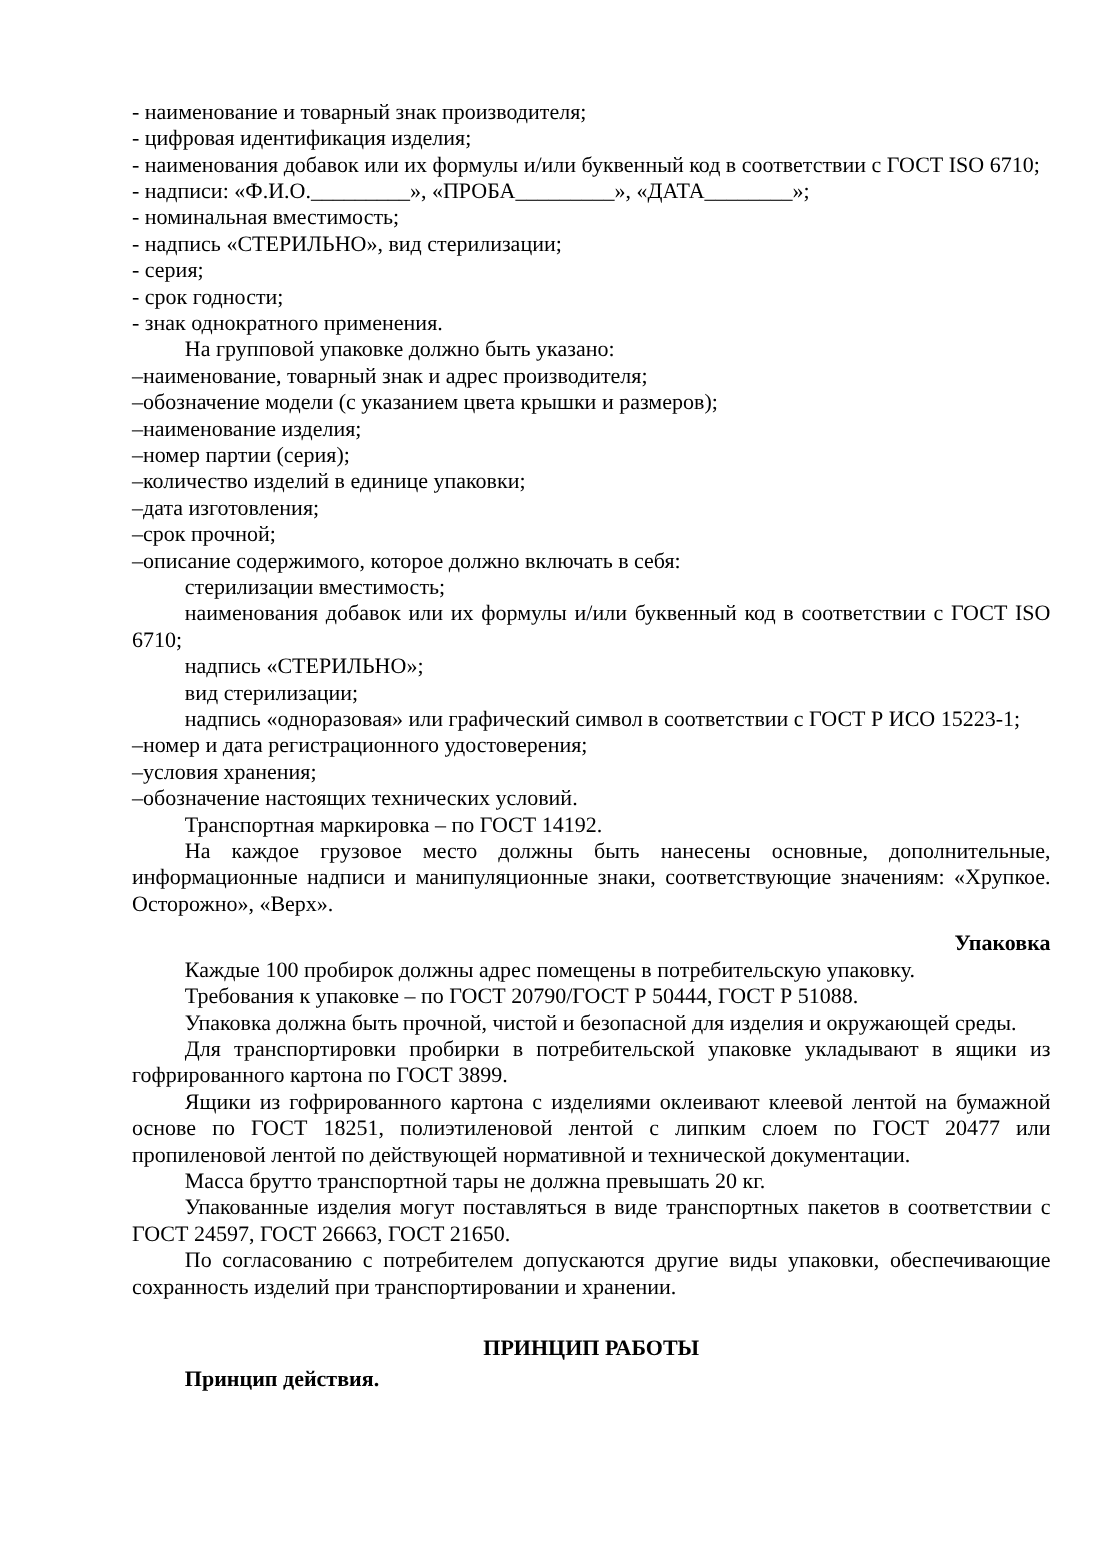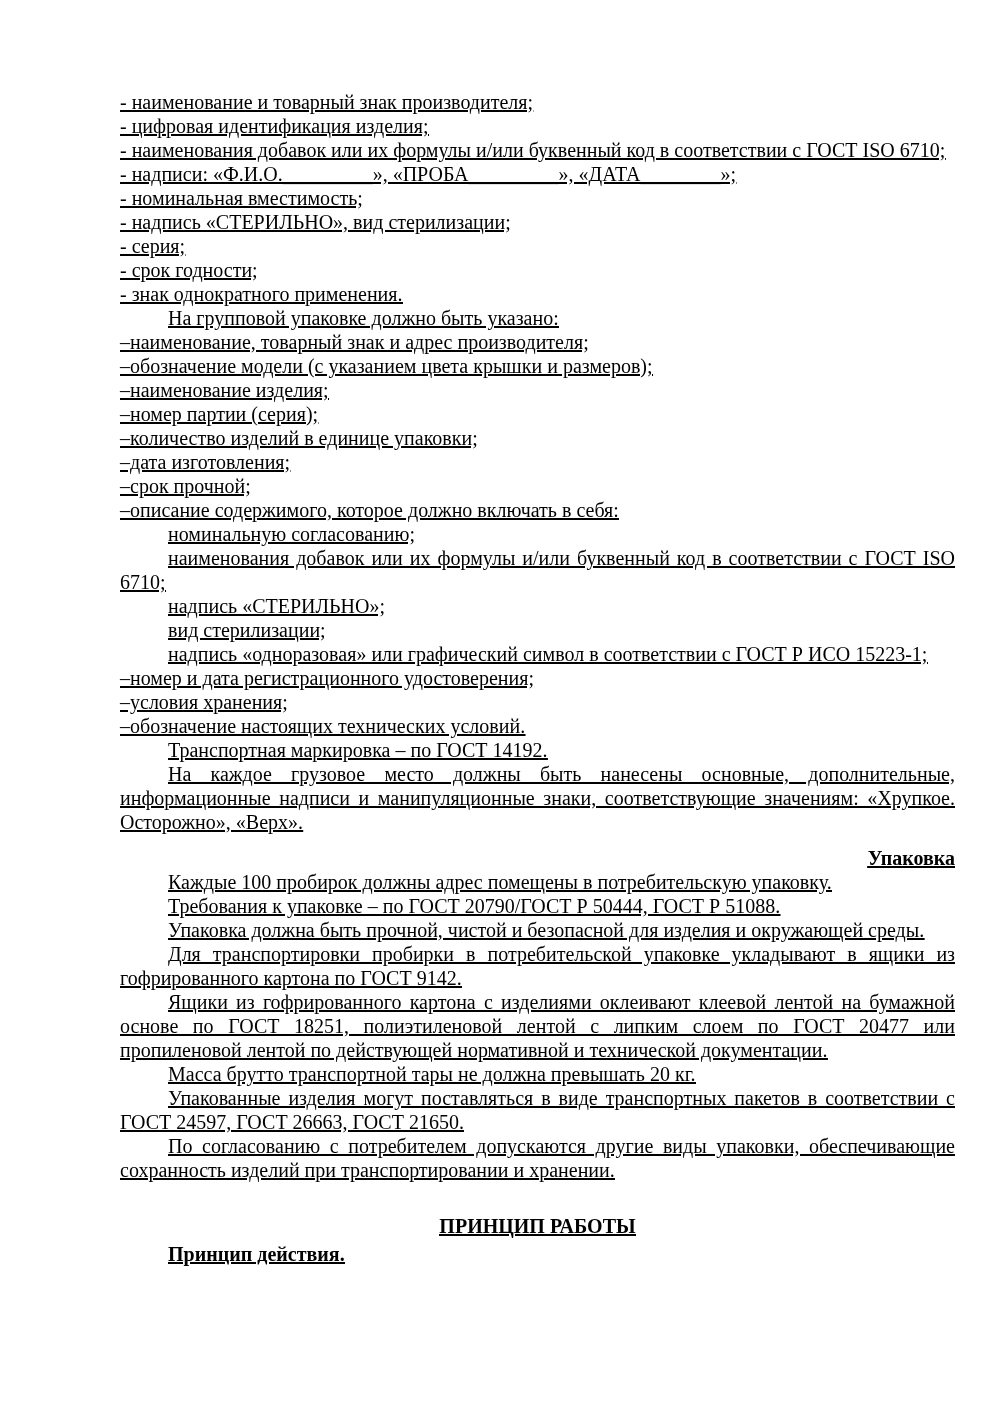--- a/index.html
+++ b/index.html
@@ -1,15 +1,15 @@
 <!DOCTYPE html>
 <html><head>
 <meta charset="utf-8">
 <style>
-  * { box-sizing: border-box; text-decoration: underline; }
+  * { box-sizing: border-box; }
   html, body { margin: 0; padding: 0; background: #ffffff; }
   body { width: 1000px; height: 1414px; }
   .page {
     position: relative;
     width: 1000px;
     height: 1414px;
     background: #ffffff;
     color: #000000;
     font-family: "Liberation Serif", "DejaVu Serif", serif;
     font-size: 20px;
@@ -58,35 +58,35 @@
       <p class="blk plain">- знак однократного применения.</p>
       <p class="blk indent">На групповой упаковке должно быть указано:</p>
       <p class="blk plain">–наименование, товарный знак и адрес производителя;</p>
       <p class="blk plain">–обозначение модели (с указанием цвета крышки и размеров);</p>
       <p class="blk plain">–наименование изделия;</p>
       <p class="blk plain">–номер партии (серия);</p>
       <p class="blk plain">–количество изделий в единице упаковки;</p>
       <p class="blk plain">–дата изготовления;</p>
       <p class="blk plain">–срок прочной;</p>
       <p class="blk plain">–описание содержимого, которое должно включать в себя:</p>
-      <p class="blk indent">номинальную согласованию;</p>
+      <p class="blk indent">стерилизации вместимость;</p>
       <p class="blk indent">наименования добавок или их формулы и/или буквенный код в соответствии с ГОСТ ISO 6710;</p>
       <p class="blk indent">надпись «СТЕРИЛЬНО»;</p>
       <p class="blk indent">вид стерилизации;</p>
       <p class="blk indent">надпись «одноразовая» или графический символ в соответствии с ГОСТ Р ИСО 15223-1;</p>
       <p class="blk plain">–номер и дата регистрационного удостоверения;</p>
       <p class="blk plain">–условия хранения;</p>
       <p class="blk plain">–обозначение настоящих технических условий.</p>
       <p class="blk indent">Транспортная маркировка – по ГОСТ 14192.</p>
       <p class="blk indent">На каждое грузовое место должны быть нанесены основные, дополнительные, информационные надписи и манипуляционные знаки, соответствующие значениям: «Хрупкое. Осторожно», «Верх».</p>
       <p class="blk heading">Упаковка</p>
       <p class="blk indent">Каждые 100 пробирок должны адрес помещены в потребительскую упаковку.</p>
       <p class="blk indent">Требования к упаковке – по ГОСТ 20790/ГОСТ Р 50444, ГОСТ Р 51088.</p>
       <p class="blk indent">Упаковка должна быть прочной, чистой и безопасной для изделия и окружающей среды.</p>
-      <p class="blk indent">Для транспортировки пробирки в потребительской упаковке укладывают в ящики из гофрированного картона по ГОСТ 9142.</p>
+      <p class="blk indent">Для транспортировки пробирки в потребительской упаковке укладывают в ящики из гофрированного картона по ГОСТ 3899.</p>
       <p class="blk indent">Ящики из гофрированного картона с изделиями оклеивают клеевой лентой на бумажной основе по ГОСТ 18251, полиэтиленовой лентой с липким слоем по ГОСТ 20477 или пропиленовой лентой по действующей нормативной и технической документации.</p>
       <p class="blk indent">Масса брутто транспортной тары не должна превышать 20 кг.</p>
       <p class="blk indent">Упакованные изделия могут поставляться в виде транспортных пакетов в соответствии с ГОСТ 24597, ГОСТ 26663, ГОСТ 21650.</p>
       <p class="blk indent">По согласованию с потребителем допускаются другие виды упаковки, обеспечивающие сохранность изделий при транспортировании и хранении.</p>
       <p class="blk heading-center">ПРИНЦИП РАБОТЫ</p>
       <p class="blk bold-indent">Принцип действия.</p>
     </div>
 </div>
 
 </body></html>

